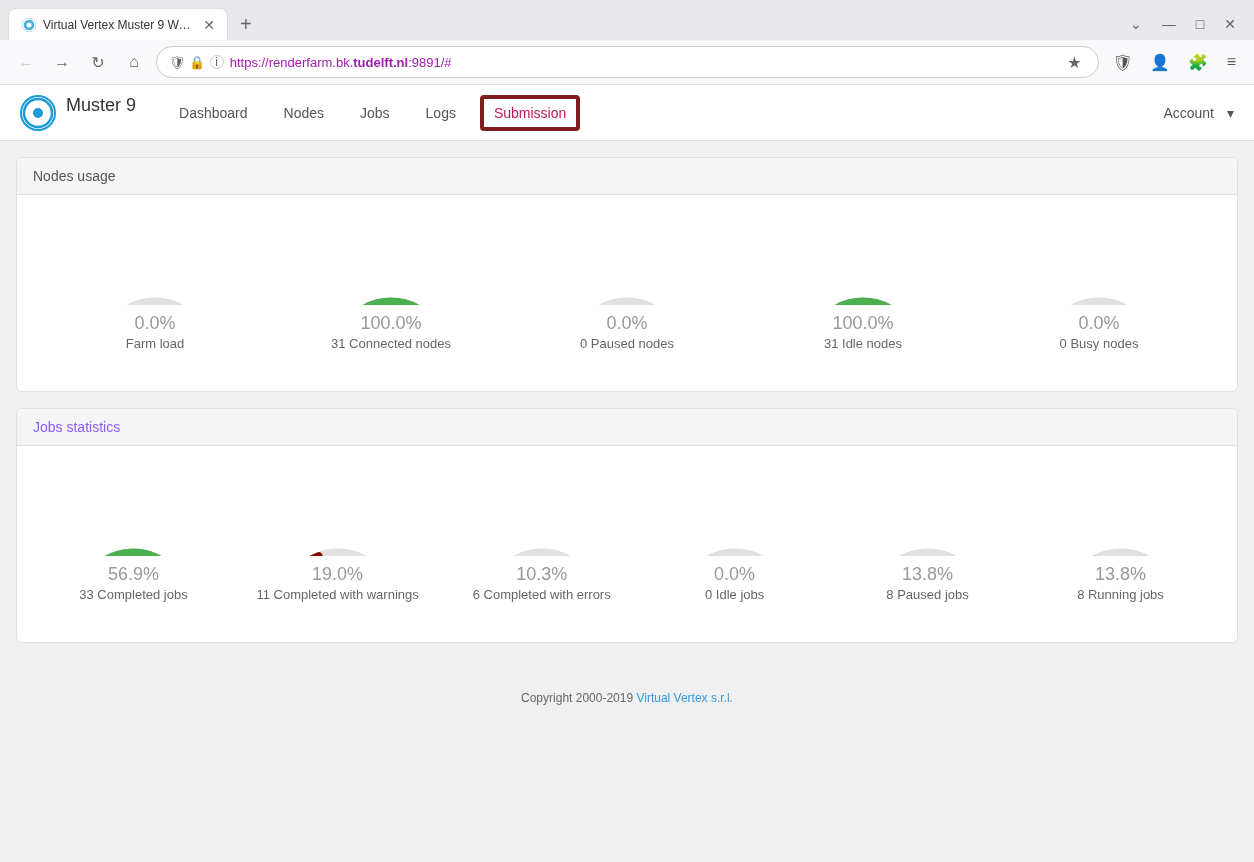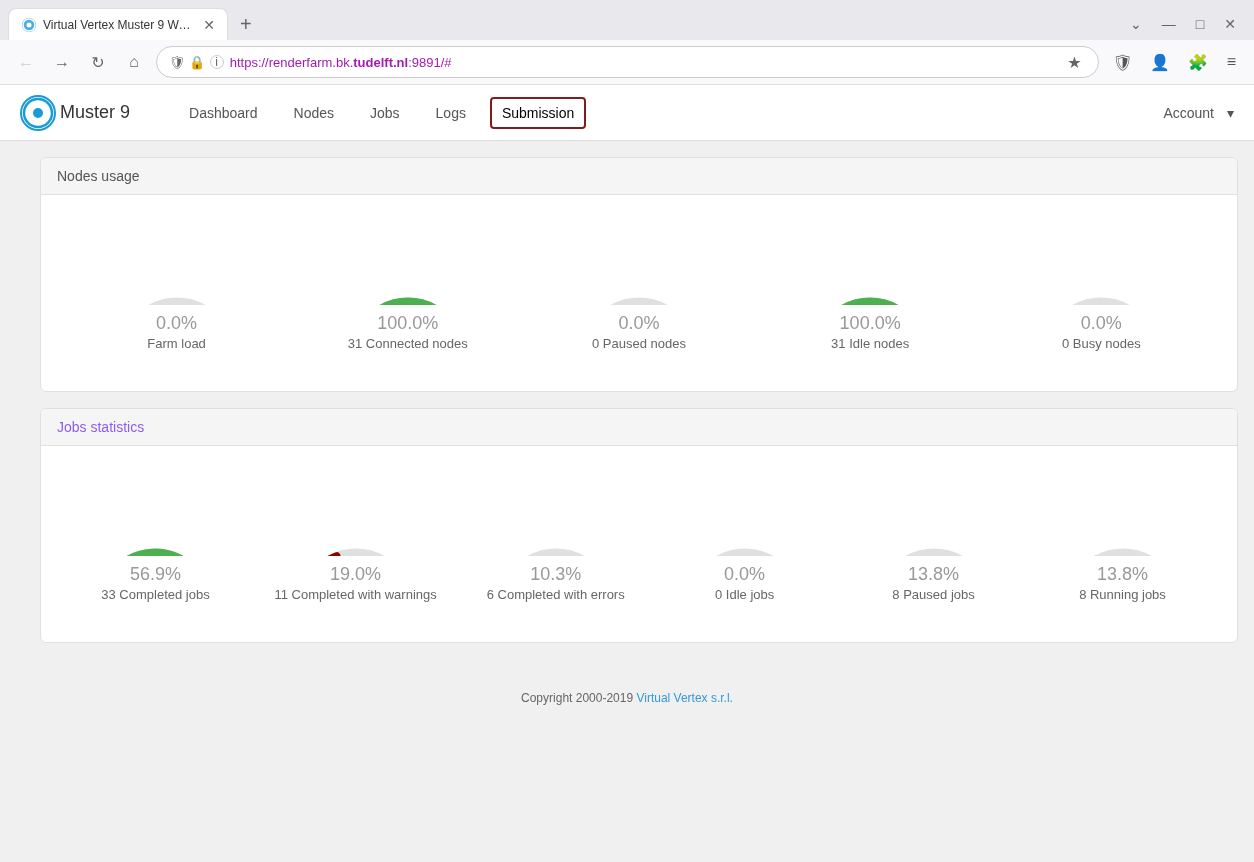--- a/index.html
+++ b/index.html
@@ -23,33 +23,33 @@
     .address-bar { flex: 1; display: flex; align-items: center; background: white; border: 1px solid #ccc; border-radius: 20px; padding: 4px 12px; height: 32px; gap: 6px; }
     .address-bar .security-icons { display: flex; gap: 4px; align-items: center; }
     .address-bar .security-icon { color: #666; font-size: 13px; }
     .address-url { flex: 1; font-size: 13px; color: #a21caf; }
     .bookmark-btn { background: none; border: none; cursor: pointer; color: #666; font-size: 16px; padding: 4px; }
     .toolbar-right { display: flex; align-items: center; gap: 6px; }
     .toolbar-icon-btn { background: none; border: none; cursor: pointer; color: #555; font-size: 16px; padding: 4px 6px; border-radius: 4px; display: flex; align-items: center; }
 
     
     .app-header { background: white; border-bottom: 1px solid #ddd; display: flex; align-items: center; padding: 0 20px; height: 56px; }
-    .app-logo { display: flex; align-items: center; gap: 4px; margin-right: 47px; }
+    .app-logo { display: flex; align-items: flex-start; gap: 10px; margin-right: 31px; }
     .logo-icon { width: 36px; height: 36px; }
     .app-name { font-size: 18px; font-weight: 500; color: #333; }
     .app-nav { display: flex; align-items: center; gap: 12px; flex: 1; }
     .nav-item { padding: 8px 12px; color: #555; text-decoration: none; font-size: 14px; cursor: pointer; border-radius: 4px; }
-    .nav-item.active { color: #000000; border: 2px solid #7f1d1d; padding: 6px 10px; border-radius: 4px; }
+    .nav-item.active { color: #be185d; border: 4px solid #7f1d1d; padding: 6px 10px; border-radius: 4px; }
     .account-btn { margin-left: auto; color: #555; cursor: pointer; display: flex; align-items: center; gap: 13px; font-size: 14px; }
 
     
     .main-content { padding: 16px; }
 
     
-    .card { background: white; border: 1px solid #e0e0e0; border-radius: 6px; margin-bottom: 16px; overflow: hidden; margin-left: 24px; }
+    .card { background: white; border: 1px solid #e0e0e0; border-radius: 6px; margin-bottom: 16px; overflow: hidden; }
     .card-header { background: #f5f5f5; border-bottom: 1px solid #e0e0e0; padding: 10px 16px; }
     .card-header h2 { font-size: 14px; font-weight: 500; color: #555; }
     .card-header h2.jobs-title { color: #8b5cf6; }
     .card-body { padding: 20px; }
 
     
     .gauges-row { display: flex; justify-content: space-around; align-items: center; padding: 20px 0; }
     .gauge-item { display: flex; flex-direction: column; align-items: center; gap: 8px; min-width: 140px; }
     .gauge-container { position: relative; width: 120px; height: 70px; overflow: hidden; }
     .gauge-svg { width: 120px; height: 120px; }

